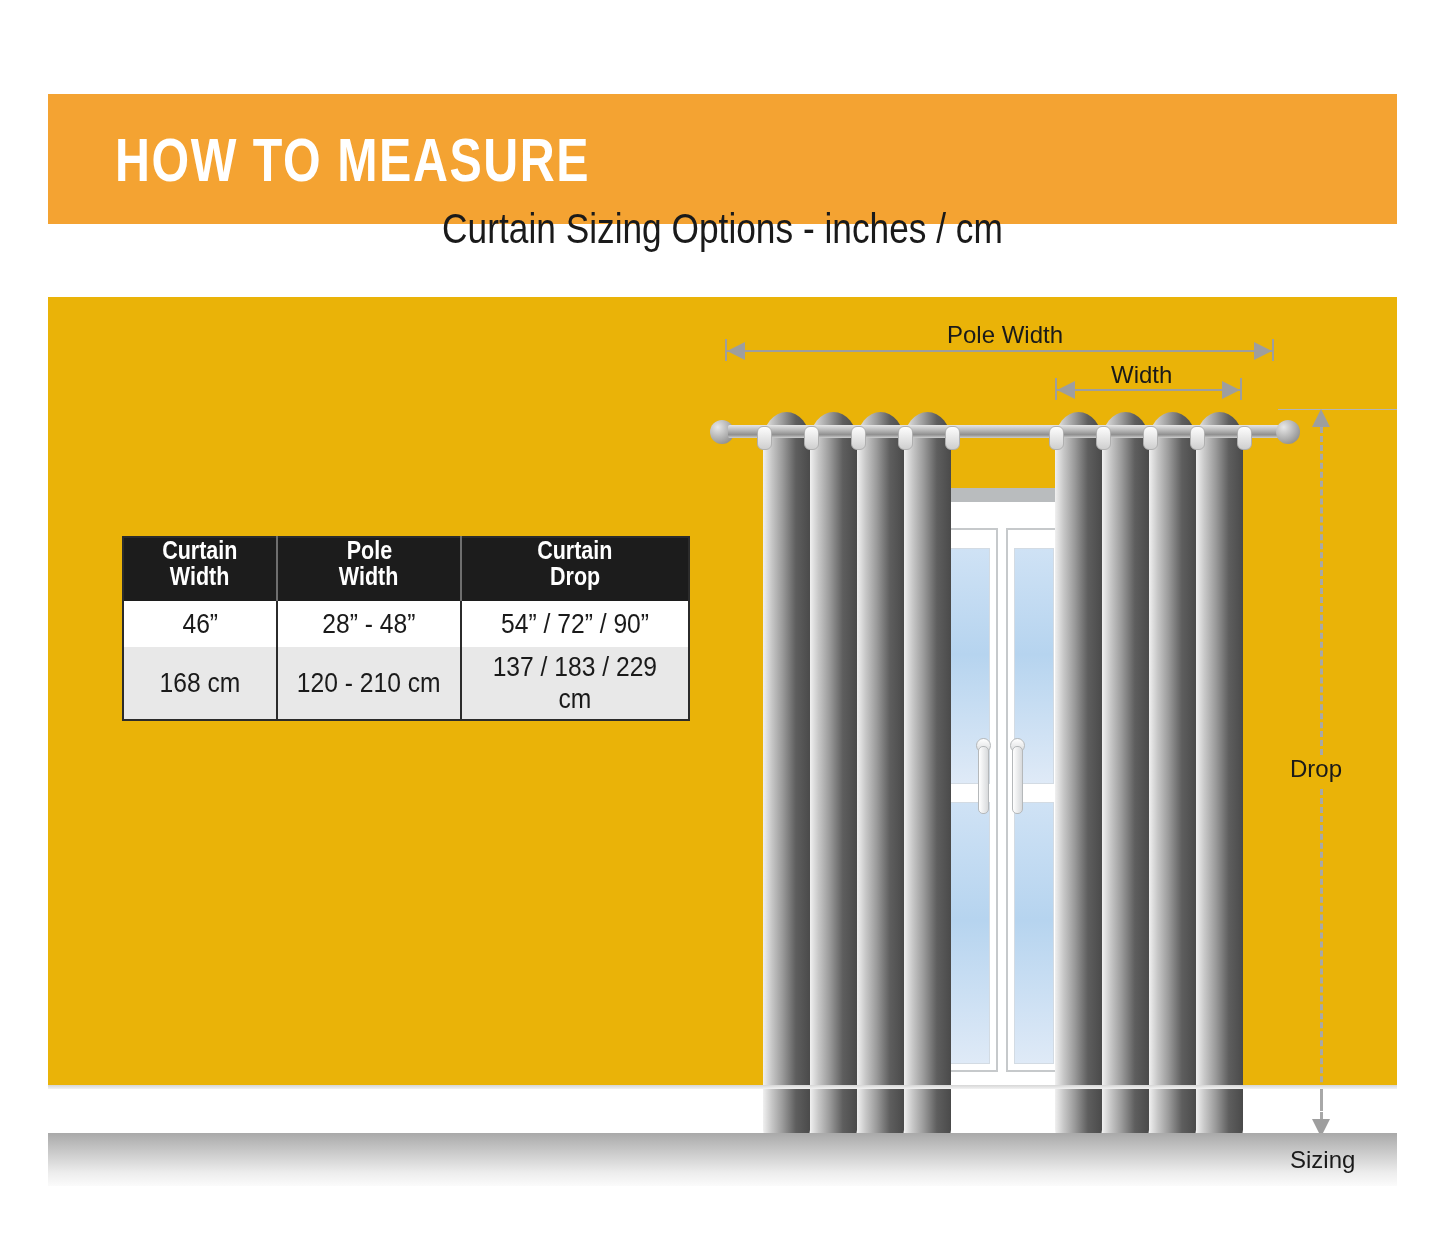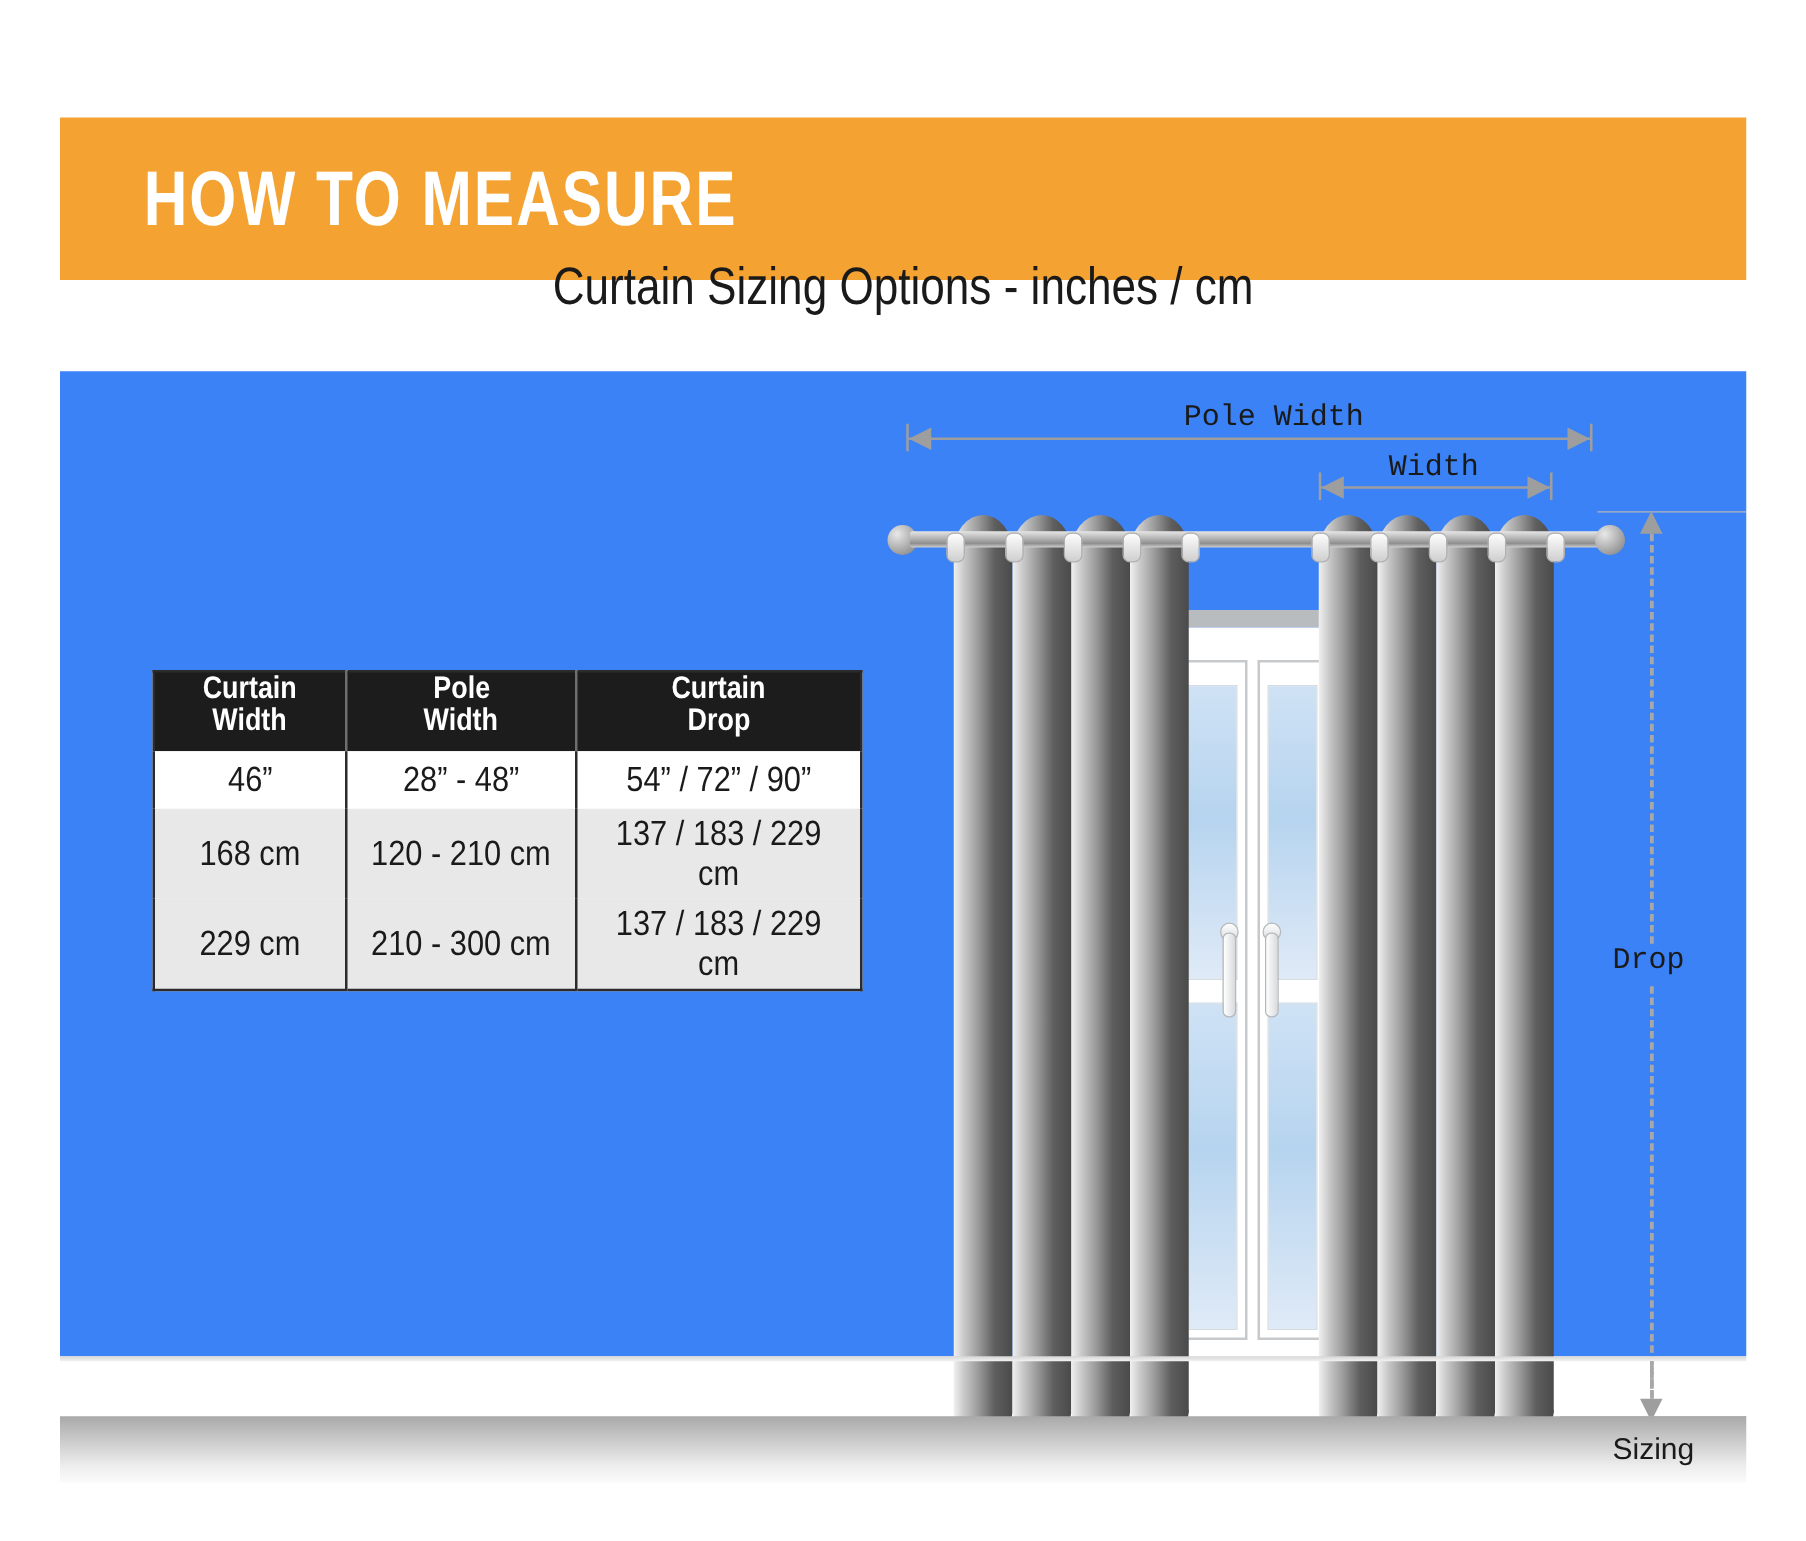--- a/index.html
+++ b/index.html
@@ -12,21 +12,21 @@
   #banner-title{color:#ffffff;font-size:62px;font-weight:bold;letter-spacing:2px;
                 transform:scaleX(.78);transform-origin:center;white-space:nowrap;
                 font-family:"Liberation Sans","DejaVu Sans",sans-serif;}
 
   
   #subtitle{position:absolute;left:0;top:205px;width:1445px;text-align:center;
             font-size:42px;color:#1a1a1a;transform:scaleX(.84);}
 
   
   #scene{position:absolute;left:48px;top:297px;width:1349px;height:788px;
-         background:#3b82f6;overflow:visible;font-family:Liberation Mono, monospace;}
+         background:#eab308;overflow:visible;}
   #skirting{position:absolute;left:48px;top:1085px;width:1349px;height:4px;
             background:linear-gradient(#d6d6d6,#f2f2f2);}
   #floor{position:absolute;left:48px;top:1133px;width:1349px;height:53px;
          background:linear-gradient(180deg,#a9a9a9 0%,#c9c9c9 35%,#ededed 75%,#fbfbfb 100%);}
   #floor-label{position:absolute;left:1290px;top:1146px;font-size:24px;color:#1a1a1a;}
 
   
   #window{position:absolute;left:938px;top:488px;width:130px;height:598px;}
   .win-lintel{position:absolute;left:0;top:0;width:130px;height:14px;background:#b9bcbe;}
   .win-frame{position:absolute;left:0;top:14px;width:130px;height:584px;background:#ffffff;
@@ -235,19 +235,14 @@
       <td><span class="cellspan">28” - 48”</span></td>
       <td><span class="cellspan">54” / 72” / 90”</span></td>
     </tr>
 
     <tr class="cm-row">
       <td><span class="cellspan">168 cm</span></td>
       <td><span class="cellspan">120 - 210 cm</span></td>
       <td><span class="cellspan">137 / 183 / 229 cm</span></td>
     </tr>
 
-    <tr class="cm-row">
-      <td><span class="cellspan">229 cm</span></td>
-      <td><span class="cellspan">210 - 300 cm</span></td>
-      <td><span class="cellspan">137 / 183 / 229 cm</span></td>
-    </tr>
   </tbody>
 </table>
 
 </body></html>

